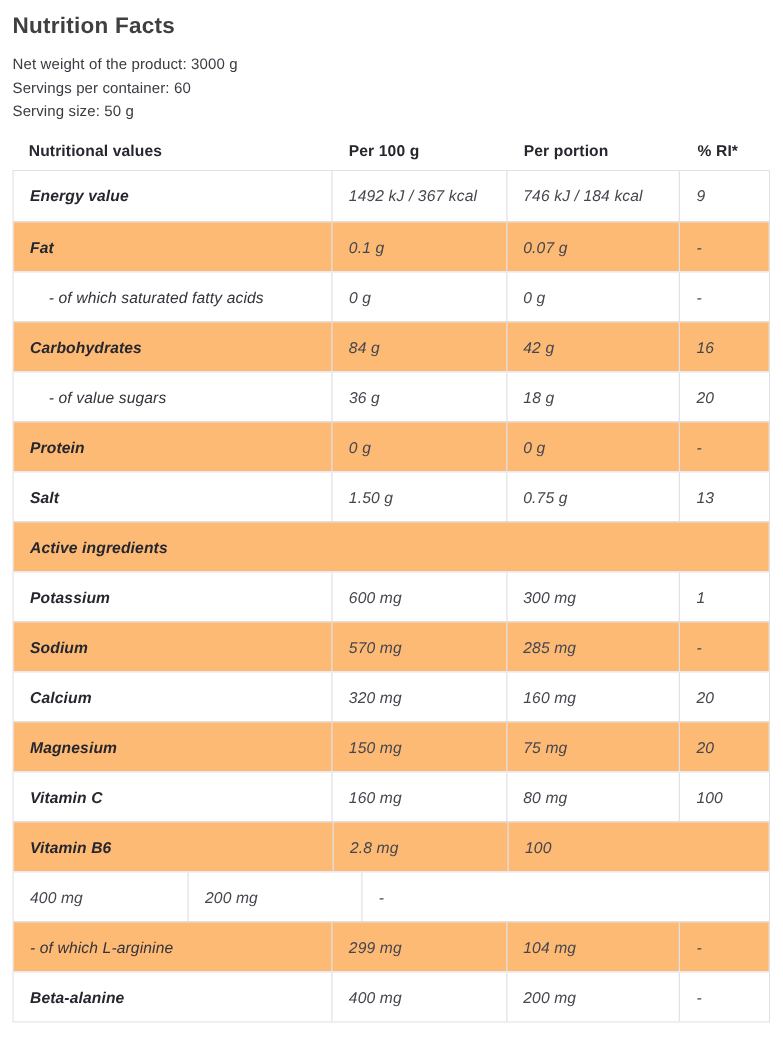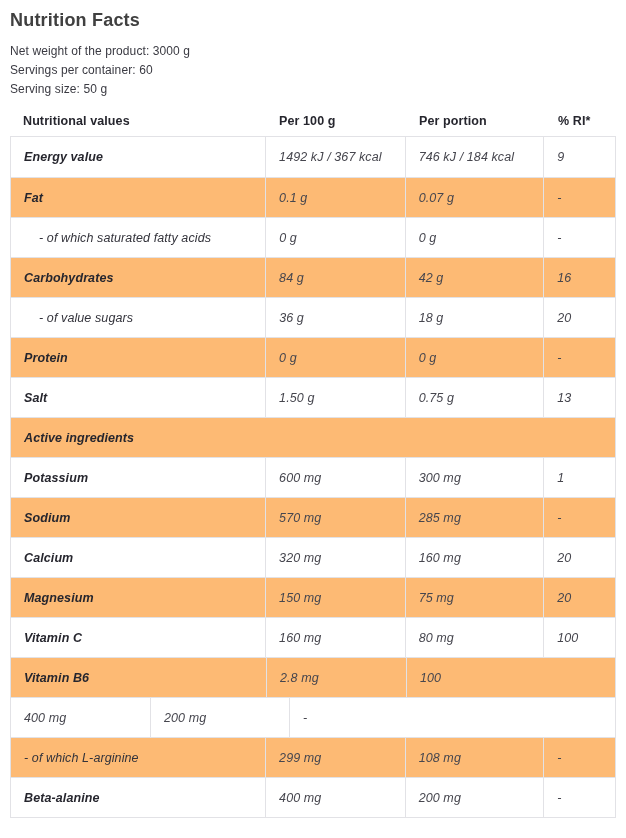--- a/index.html
+++ b/index.html
@@ -184,21 +184,21 @@
         <div class="cell c4 value">100</div>
       </div>
       <div class="row">
         <div class="cell c2 value">400 mg</div>
         <div class="cell c3 value">200 mg</div>
         <div class="cell c4 value">-</div>
       </div>
       <div class="row alt">
         <div class="cell c1 label sub">- of which L-arginine</div>
         <div class="cell c2 value">299 mg</div>
-        <div class="cell c3 value">108 mg</div>
+        <div class="cell c3 value">104 mg</div>
         <div class="cell c4 value">-</div>
       </div>
       <div class="row">
         <div class="cell c1 label">Beta-alanine</div>
         <div class="cell c2 value">400 mg</div>
         <div class="cell c3 value">200 mg</div>
         <div class="cell c4 value">-</div>
       </div>
     </div>
 

